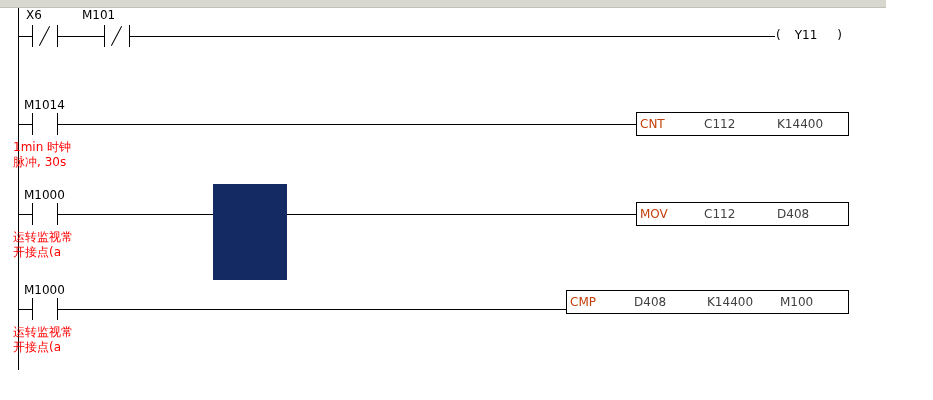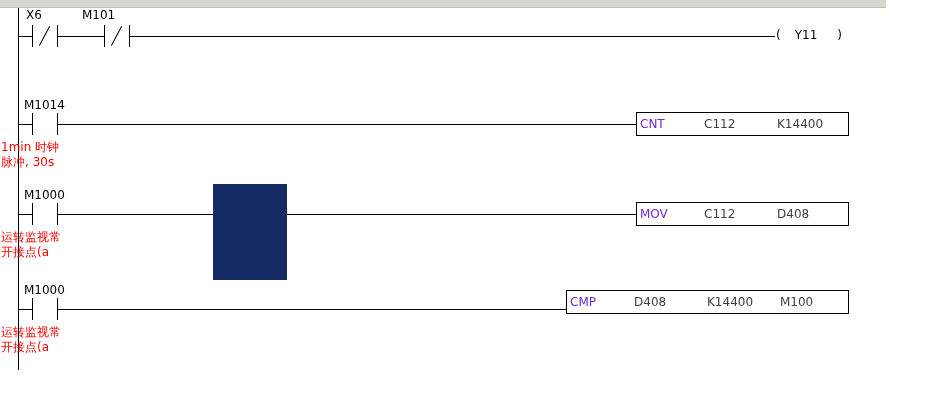--- a/index.html
+++ b/index.html
@@ -107,39 +107,40 @@
     border: 1px solid #000000;
     background: #ffffff;
     height: 24px;
     box-sizing: border-box;
   }
   .instr-box .op {
     position: absolute;
     left: 3px;
     top: 4px;
     font-size: 12px;
-    color: #6d28d9;
+    color: #c2410c;
     white-space: nowrap;
   }
   .instr-box .arg {
     position: absolute;
     top: 4px;
     font-size: 12px;
     color: #404040;
     white-space: nowrap;
   }
 
   
   .comment {
     position: absolute;
     font-size: 12px;
     line-height: 15px;
     color: #ff0000;
     white-space: pre;
     font-family: "DejaVu Sans", "Liberation Sans", sans-serif;
+    padding-left: 12px;
   }
 
   
   .selection-block {
     position: absolute;
     background: #142A63;
   }
 </style>
 </head>
 <body>

